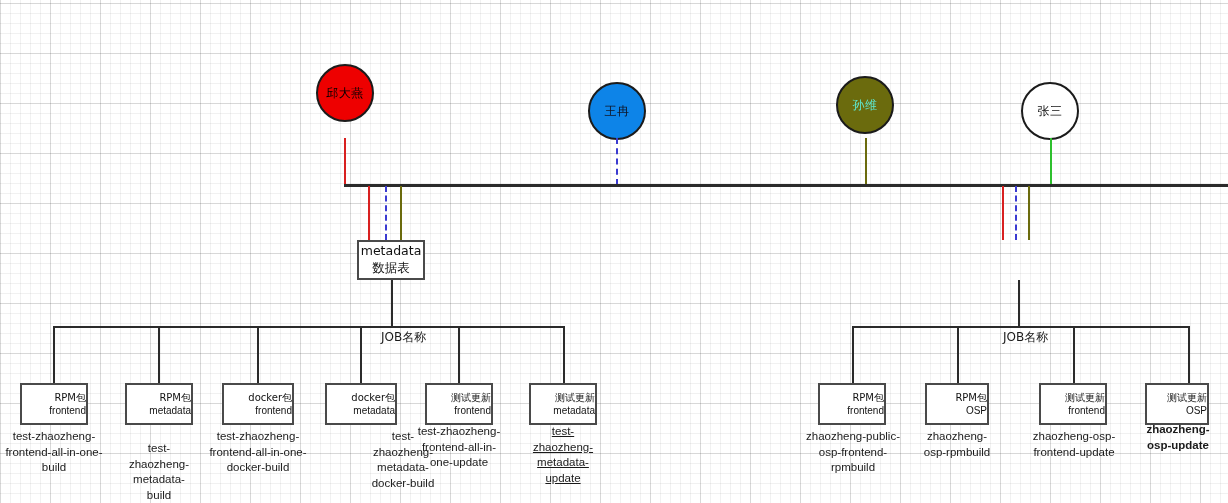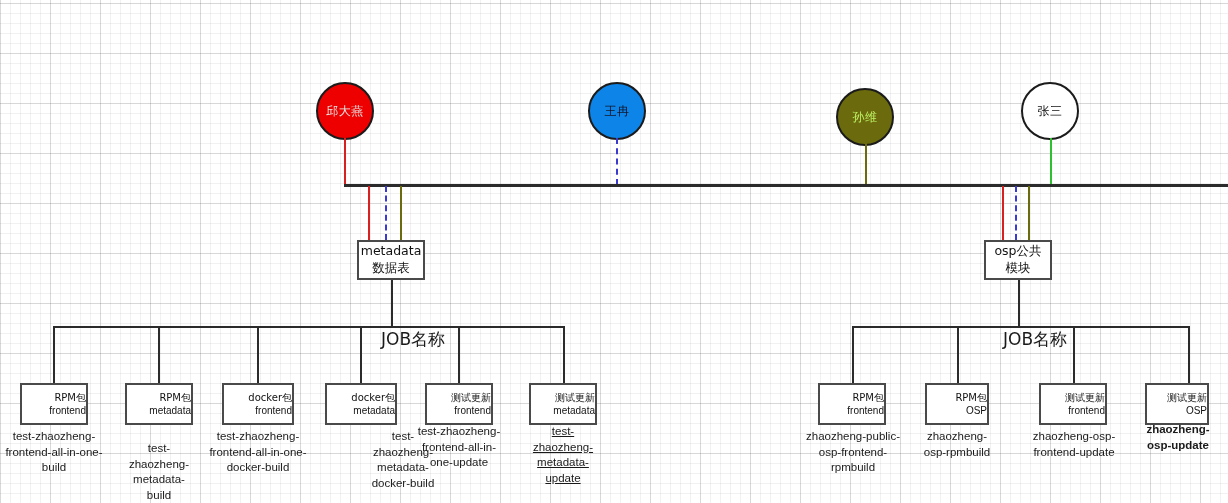--- a/index.html
+++ b/index.html
@@ -68,46 +68,46 @@
   .job-caption{
     position:absolute;
     text-align:center;
     font-size:11.5px;
     color:#1a1a1a;
     line-height:1.35;
     word-break:break-word;
   }
   .joblabel{
     position:absolute;
-    font-size:17px;
+    font-size:12px;
     color:#1a1a1a;
     background:transparent;
     padding:0 3px;
     line-height:1;
   }
   .cn{font-family:"DejaVu Sans","Liberation Sans",sans-serif;}
 </style>
 </head>
 <body>
 
 <div id="canvas">
 
   <div>
 
-    <div class="person cn" style="left:316px;top:82px;background:#ee0000;color:#e5e5e5;">
+    <div class="person cn" style="left:316px;top:64px;background:#ee0000;color:#000000;">
       <span>邱大燕</span>
     </div>
     <div class="vline" style="left:344px;top:138px;height:47px;border-left-color:#d82020;border-left-style:solid;"></div>
 
     <div class="person cn" style="left:588px;top:82px;background:#0d84e8;color:#0f172a;">
       <span>王冉</span>
     </div>
     <div class="vline" style="left:616px;top:138px;height:47px;border-left-color:#3a3ad0;border-left-style:dashed;"></div>
 
-    <div class="person cn" style="left:836px;top:88px;background:#6b6b0d;color:#bef264;">
+    <div class="person cn" style="left:836px;top:76px;background:#6b6b0d;color:#5eead4;">
       <span>孙维</span>
     </div>
     <div class="vline" style="left:865px;top:138px;height:47px;border-left-color:#6b6b0d;border-left-style:solid;"></div>
 
     <div class="person cn" style="left:1021px;top:82px;background:#ffffff;color:#111;">
       <span>张三</span>
     </div>
     <div class="vline" style="left:1050px;top:138px;height:47px;border-left-color:#2ec02e;border-left-style:solid;"></div>
   </div>
 
@@ -123,24 +123,20 @@
     <div class="vline" style="left:1002px;top:186px;height:54px;border-left-color:#d82020;border-left-style:solid;"></div>
     <div class="vline" style="left:1015px;top:186px;height:54px;border-left-color:#3a3ad0;border-left-style:dashed;"></div>
     <div class="vline" style="left:1028px;top:186px;height:54px;border-left-color:#6b6b0d;border-left-style:solid;"></div>
   </div>
 
   <div class="module" style="left:357px;top:240px;width:68px;height:40px;">
     <span class="cn">metadata</span>
     <span class="cn">数据表</span>
   </div>
 
-  <div class="module" style="left:984px;top:240px;width:68px;height:40px;">
-    <span class="cn">osp公共</span>
-    <span class="cn">模块</span>
-  </div>
 
   <div>
 
     <div class="vline" style="left:391px;top:280px;height:47px;border-left-color:#2b2b2b;"></div>
 
     <div class="hline" style="left:53px;top:326px;width:510px;border-top-color:#2b2b2b;"></div>
     <div class="joblabel cn" style="left:378px;top:331px;">JOB名称</div>
 
     <div class="vline" style="left:53px;top:326px;height:58px;border-left-color:#2b2b2b;"></div>
     <div class="vline" style="left:158px;top:326px;height:58px;border-left-color:#2b2b2b;"></div>

